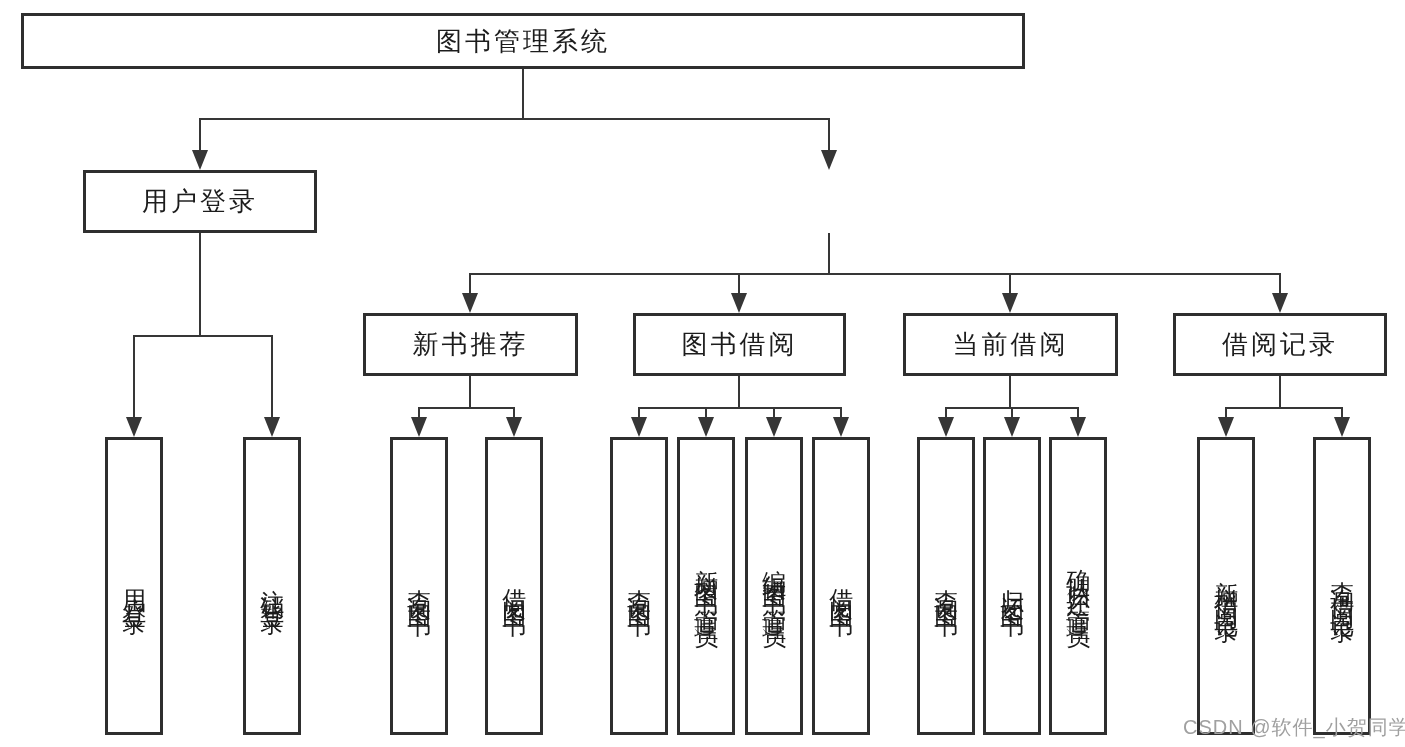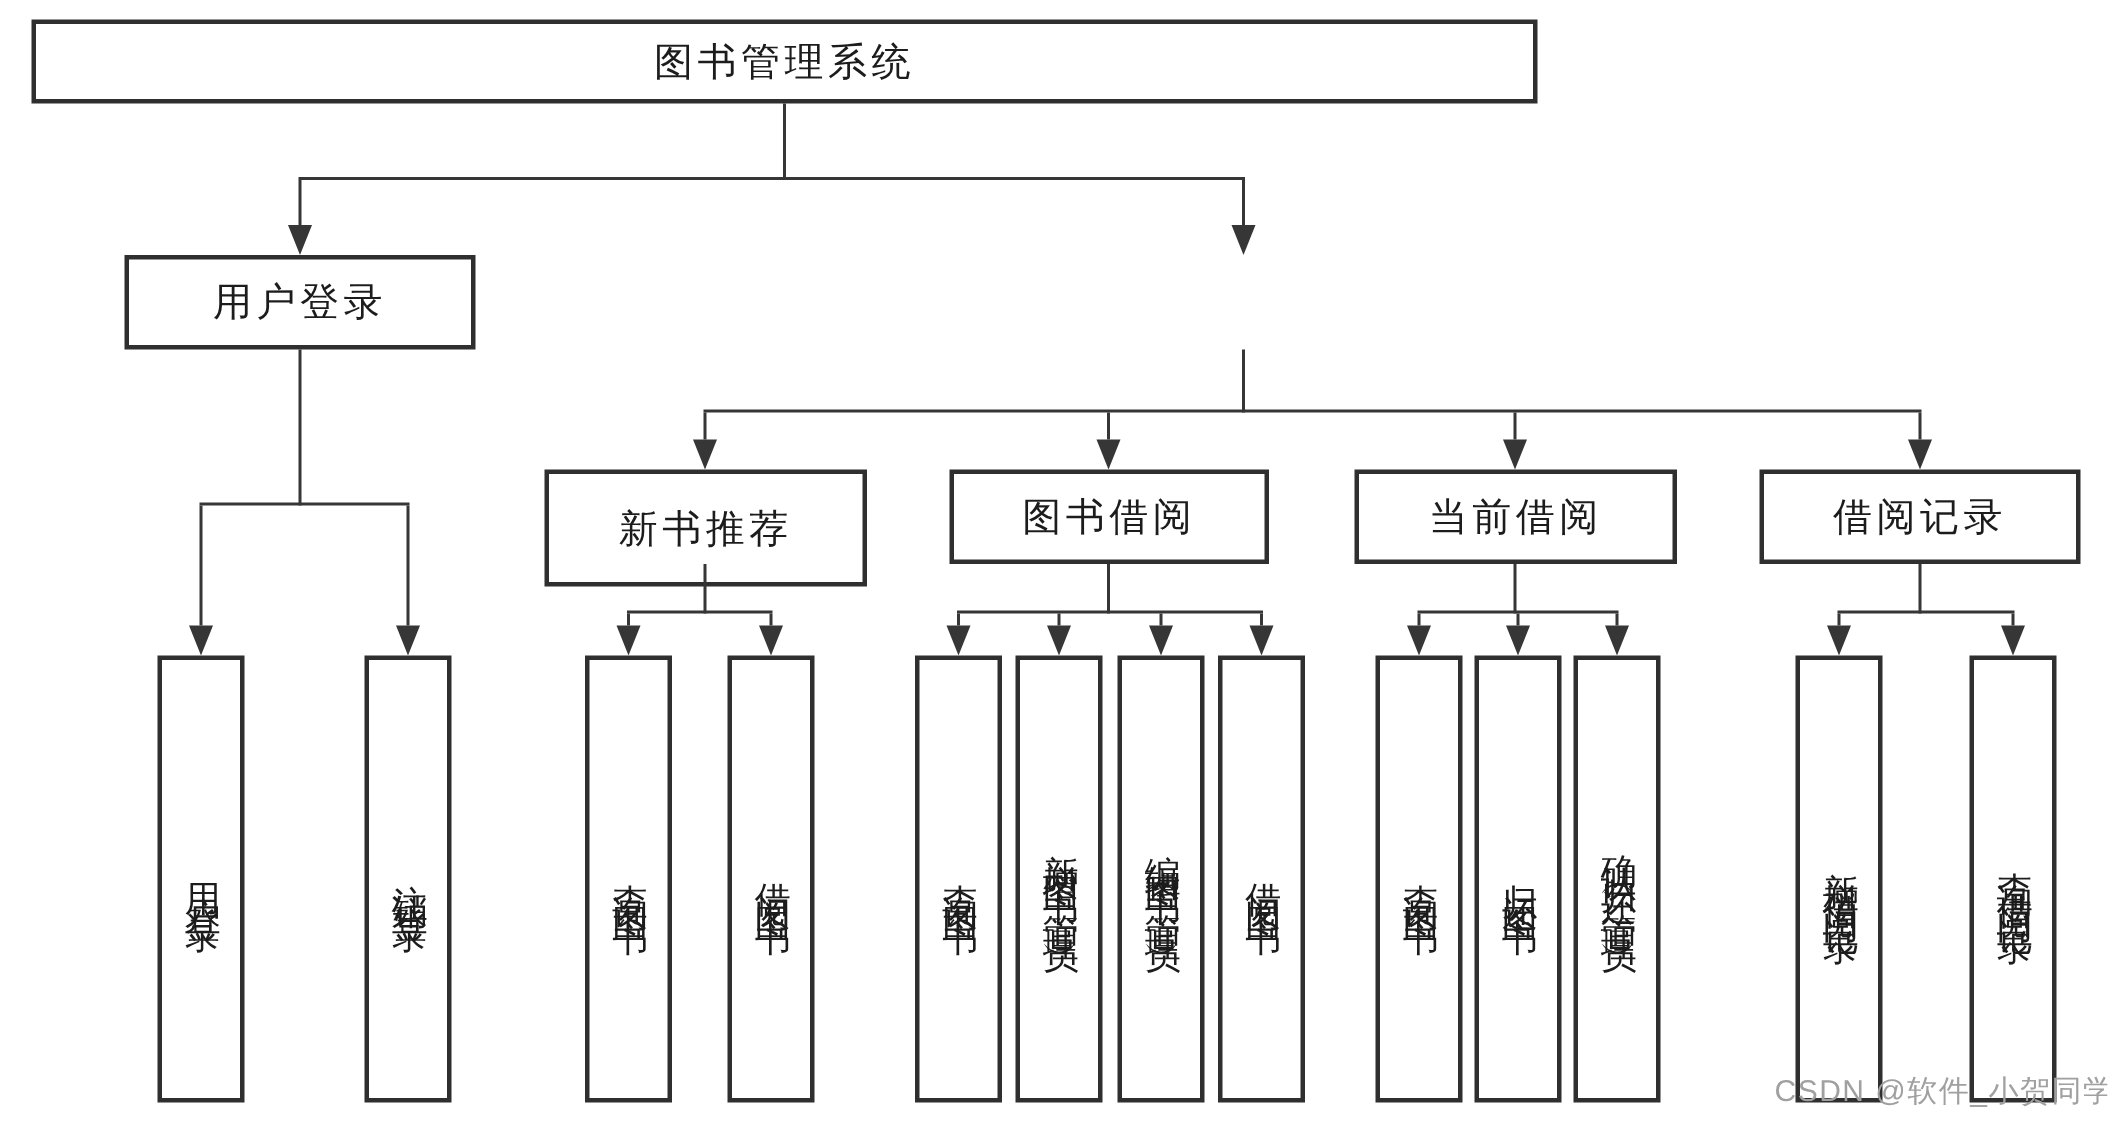--- a/index.html
+++ b/index.html
@@ -49,21 +49,21 @@
   <div class="line" style="left:469px;top:273px;width:812px;height:2px;"></div>
   <div class="line" style="left:469px;top:275px;width:2px;height:18px;"></div>
   <div class="arrow" style="left:462px;top:293px;"></div>
   <div class="line" style="left:738px;top:275px;width:2px;height:18px;"></div>
   <div class="arrow" style="left:731px;top:293px;"></div>
   <div class="line" style="left:1009px;top:275px;width:2px;height:18px;"></div>
   <div class="arrow" style="left:1002px;top:293px;"></div>
   <div class="line" style="left:1279px;top:275px;width:2px;height:18px;"></div>
   <div class="arrow" style="left:1272px;top:293px;"></div>
 
-  <div class="box hbox" style="left:363px;top:313px;width:215px;height:78px;">
+  <div class="box hbox" style="left:363px;top:313px;width:215px;height:63px;">
     <span>新书推荐</span>
   </div>
   <div class="box hbox" style="left:903px;top:313px;width:215px;height:63px;">
     <span>当前借阅</span>
   </div>
   <div class="box hbox" style="left:633px;top:313px;width:213px;height:63px;">
     <span>图书借阅</span>
   </div>
   <div class="box hbox" style="left:1173px;top:313px;width:214px;height:63px;">
     <span>借阅记录</span>

